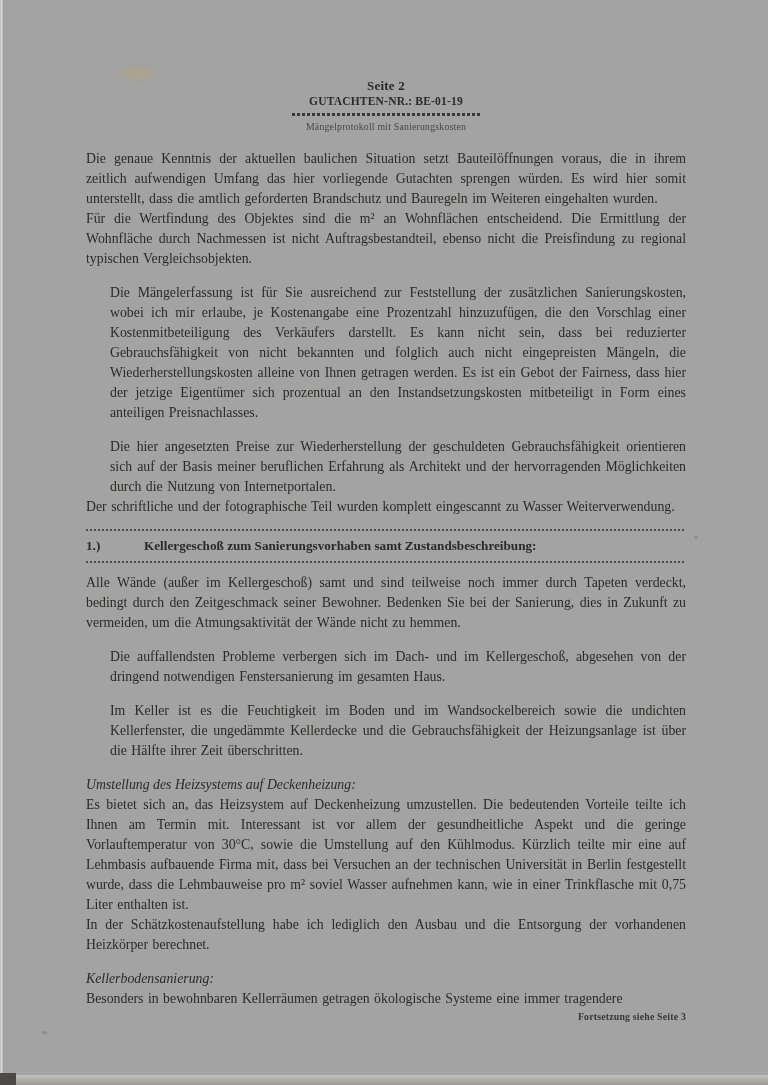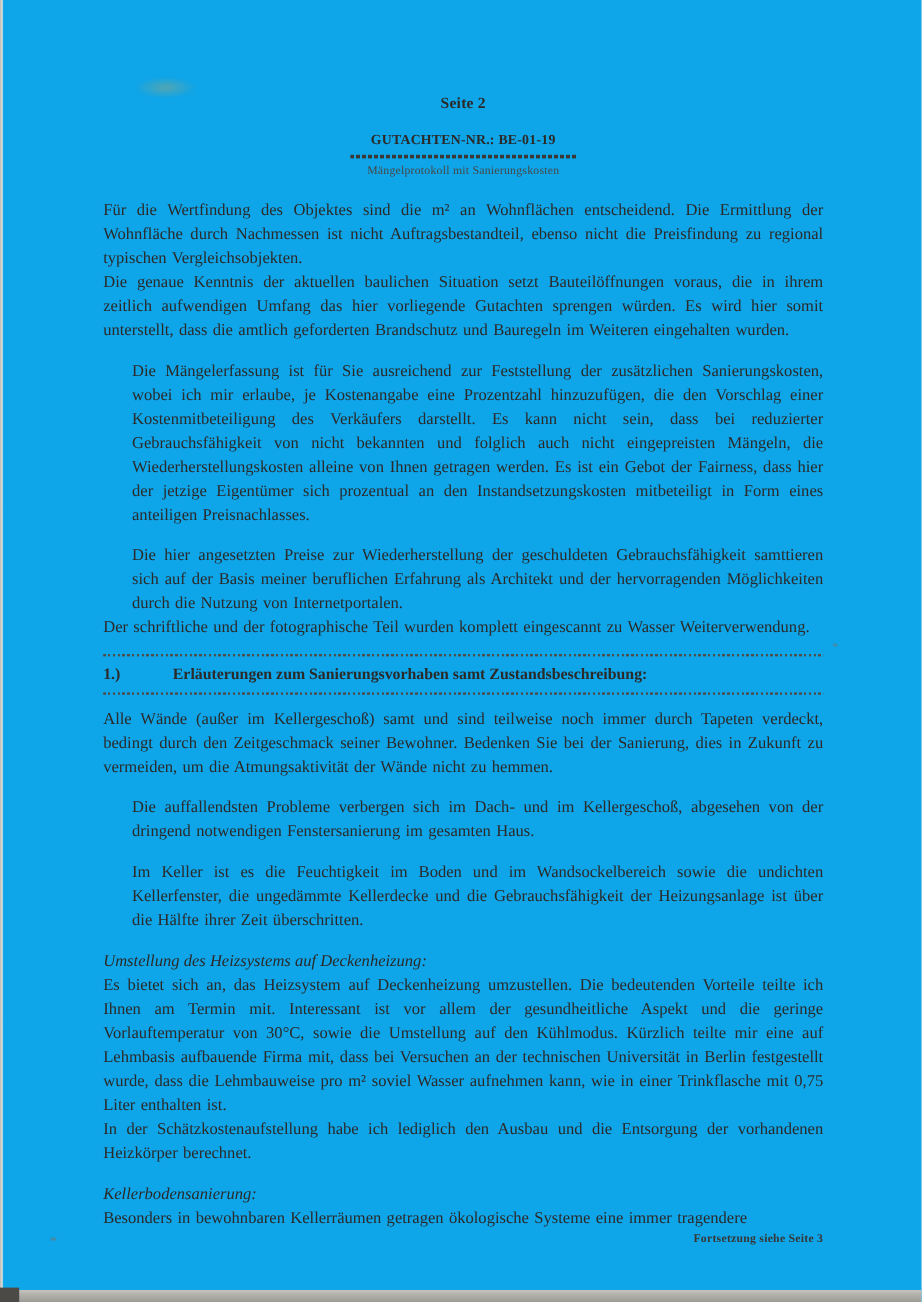--- a/index.html
+++ b/index.html
@@ -1,20 +1,20 @@
 <!DOCTYPE html>
 <html lang="de"><head>
 <meta charset="utf-8">
 <style>
   html,body{margin:0;padding:0;background:#e8e6e2;}
   .scan-page{
     position:relative;
     width:768px;height:1085px;
     margin:0 auto;
-    background:#0ea5e9;
+    background:#a3a3a3;
     overflow:hidden;
     font-family:"Liberation Serif","DejaVu Serif",serif;
     color:#2e2d2c;
   }
   
   .edge-left{position:absolute;left:0;top:0;width:3px;height:1085px;
     background:linear-gradient(90deg,#b9b7b2,#e3e1dc 60%,rgba(255,255,255,0));}
   .edge-bottom{position:absolute;left:0;bottom:0;width:768px;height:10px;
     background:linear-gradient(180deg,#c6c4bf 0,#b2b0ab 40%,#9d9b96 100%);}
   .edge-bottom-corner{position:absolute;left:0;bottom:0;width:16px;height:12px;background:#4b4a47;}
@@ -26,21 +26,21 @@
   .speck.s2{left:694px;top:536px;width:4px;height:3px;}
 
   .content{
     position:relative;
     padding:78px 82px 0 86px;
     width:600px;
     filter:blur(.22px) contrast(1.04);
   }
   .doc-header{text-align:center;line-height:1.18;}
   .page-label{font-weight:bold;font-size:13px;letter-spacing:.2px;}
-  .report-number{font-weight:bold;font-size:11.5px;margin-top:18px;letter-spacing:.2px;}
+  .report-number{font-weight:bold;font-size:11.5px;margin-top:2px;letter-spacing:.2px;}
   .header-dash{width:188px;height:3px;margin:4px auto 5px auto;
     background:repeating-linear-gradient(90deg,#3c3b39 0 3px,transparent 3px 5px);}
   .header-subtitle{font-size:9.8px;color:#4a4947;letter-spacing:.2px;}
 
   .body-text{margin-top:17px;}
   p.para{
     margin:0;
     font-size:13.8px;
     line-height:20px;
     text-align:justify;
@@ -82,30 +82,30 @@
 
     <div class="doc-header">
       <div class="page-label">Seite 2</div>
       <div class="report-number">GUTACHTEN-NR.: BE-01-19</div>
       <div class="header-dash"></div>
       <div class="header-subtitle">Mängelprotokoll mit Sanierungskosten</div>
     </div>
 
     <div class="body-text">
 
+      <p class="para">Die genaue Kenntnis der aktuellen baulichen Situation setzt Bauteilöffnungen voraus, die in ihrem zeitlich aufwendigen Umfang das hier vorliegende Gutachten sprengen würden. Es wird hier somit unterstellt, dass die amtlich geforderten Brandschutz und Bauregeln im Weiteren eingehalten wurden.</p>
       <p class="para">Für die Wertfindung des Objektes sind die m² an Wohnflächen entscheidend. Die Ermittlung der Wohnfläche durch Nachmessen ist nicht Auftragsbestandteil, ebenso nicht die Preis­findung zu regional typischen Vergleichsobjekten.</p>
-      <p class="para">Die genaue Kenntnis der aktuellen baulichen Situation setzt Bauteilöffnungen voraus, die in ihrem zeitlich aufwendigen Umfang das hier vorliegende Gutachten sprengen würden. Es wird hier somit unterstellt, dass die amtlich geforderten Brandschutz und Bauregeln im Weiteren eingehalten wurden.</p>
       <p class="para gap">Die Mängelerfassung ist für Sie ausreichend zur Feststellung der zusätzlichen Sanierungs­kosten, wobei ich mir erlaube, je Kostenangabe eine Prozentzahl hinzuzufügen, die den Vorschlag einer Kostenmitbeteiligung des Verkäufers darstellt. Es kann nicht sein, dass bei reduzierter Gebrauchsfähigkeit von nicht bekannten und folglich auch nicht eingepreisten Mängeln, die Wiederherstellungskosten alleine von Ihnen getragen werden. Es ist ein Gebot der Fairness, dass hier der jetzige Eigentümer sich prozentual an den Instandsetzungskosten mitbeteiligt in Form eines anteiligen Preisnachlasses.</p>
-      <p class="para gap">Die hier angesetzten Preise zur Wiederherstellung der geschuldeten Gebrauchsfähigkeit samt­tieren sich auf der Basis meiner beruflichen Erfahrung als Architekt und der hervorragenden Möglichkeiten durch die Nutzung von Internetportalen.</p>
+      <p class="para gap">Die hier angesetzten Preise zur Wiederherstellung der geschuldeten Gebrauchsfähigkeit orien­tieren sich auf der Basis meiner beruflichen Erfahrung als Architekt und der hervorragenden Möglichkeiten durch die Nutzung von Internetportalen.</p>
       <p class="para">Der schriftliche und der fotographische Teil wurden komplett eingescannt zu Wasser Weiter­verwendung.</p>
 
       <div class="section-rule"></div>
       <div class="section-heading">
         <span class="section-number">1.)</span>
-        <span class="section-title">Erläuterungen zum Sanierungsvorhaben samt Zustandsbeschreibung:</span>
+        <span class="section-title">Kellergeschoß zum Sanierungsvorhaben samt Zustandsbeschreibung:</span>
       </div>
       <div class="section-rule below"></div>
 
       <p class="para">Alle Wände (außer im Kellergeschoß) samt und sind teilweise noch immer durch Tapeten verdeckt, bedingt durch den Zeitgeschmack seiner Bewohner. Bedenken Sie bei der Sanierung, dies in Zukunft zu vermeiden, um die Atmungsaktivität der Wände nicht zu hemmen.</p>
       <p class="para gap">Die auffallendsten Probleme verbergen sich im Dach- und im Kellergeschoß, abgesehen von der dringend notwendigen Fenstersanierung im gesamten Haus.</p>
       <p class="para gap">Im Keller ist es die Feuchtigkeit im Boden und im Wandsockelbereich sowie die undichten Kellerfenster, die ungedämmte Kellerdecke und die Gebrauchsfähigkeit der Heizungsanlage ist über die Hälfte ihrer Zeit überschritten.</p>
 
       <p class="sub-heading">Umstellung des Heizsystems auf Deckenheizung:</p>
       <p class="para">Es bietet sich an, das Heizsystem auf Deckenheizung umzustellen. Die bedeutenden Vorteile teilte ich Ihnen am Termin mit. Interessant ist vor allem der gesundheitliche Aspekt und die geringe Vorlauftemperatur von 30°C, sowie die Umstellung auf den Kühlmodus. Kürzlich teilte mir eine auf Lehmbasis aufbauende Firma mit, dass bei Versuchen an der technischen Universität in Berlin festgestellt wurde, dass die Lehmbauweise pro m² soviel Wasser aufnehmen kann, wie in einer Trinkflasche mit 0,75 Liter enthalten ist.</p>
       <p class="para">In der Schätzkostenaufstellung habe ich lediglich den Ausbau und die Entsorgung der vorhandenen Heizkörper berechnet.</p>

